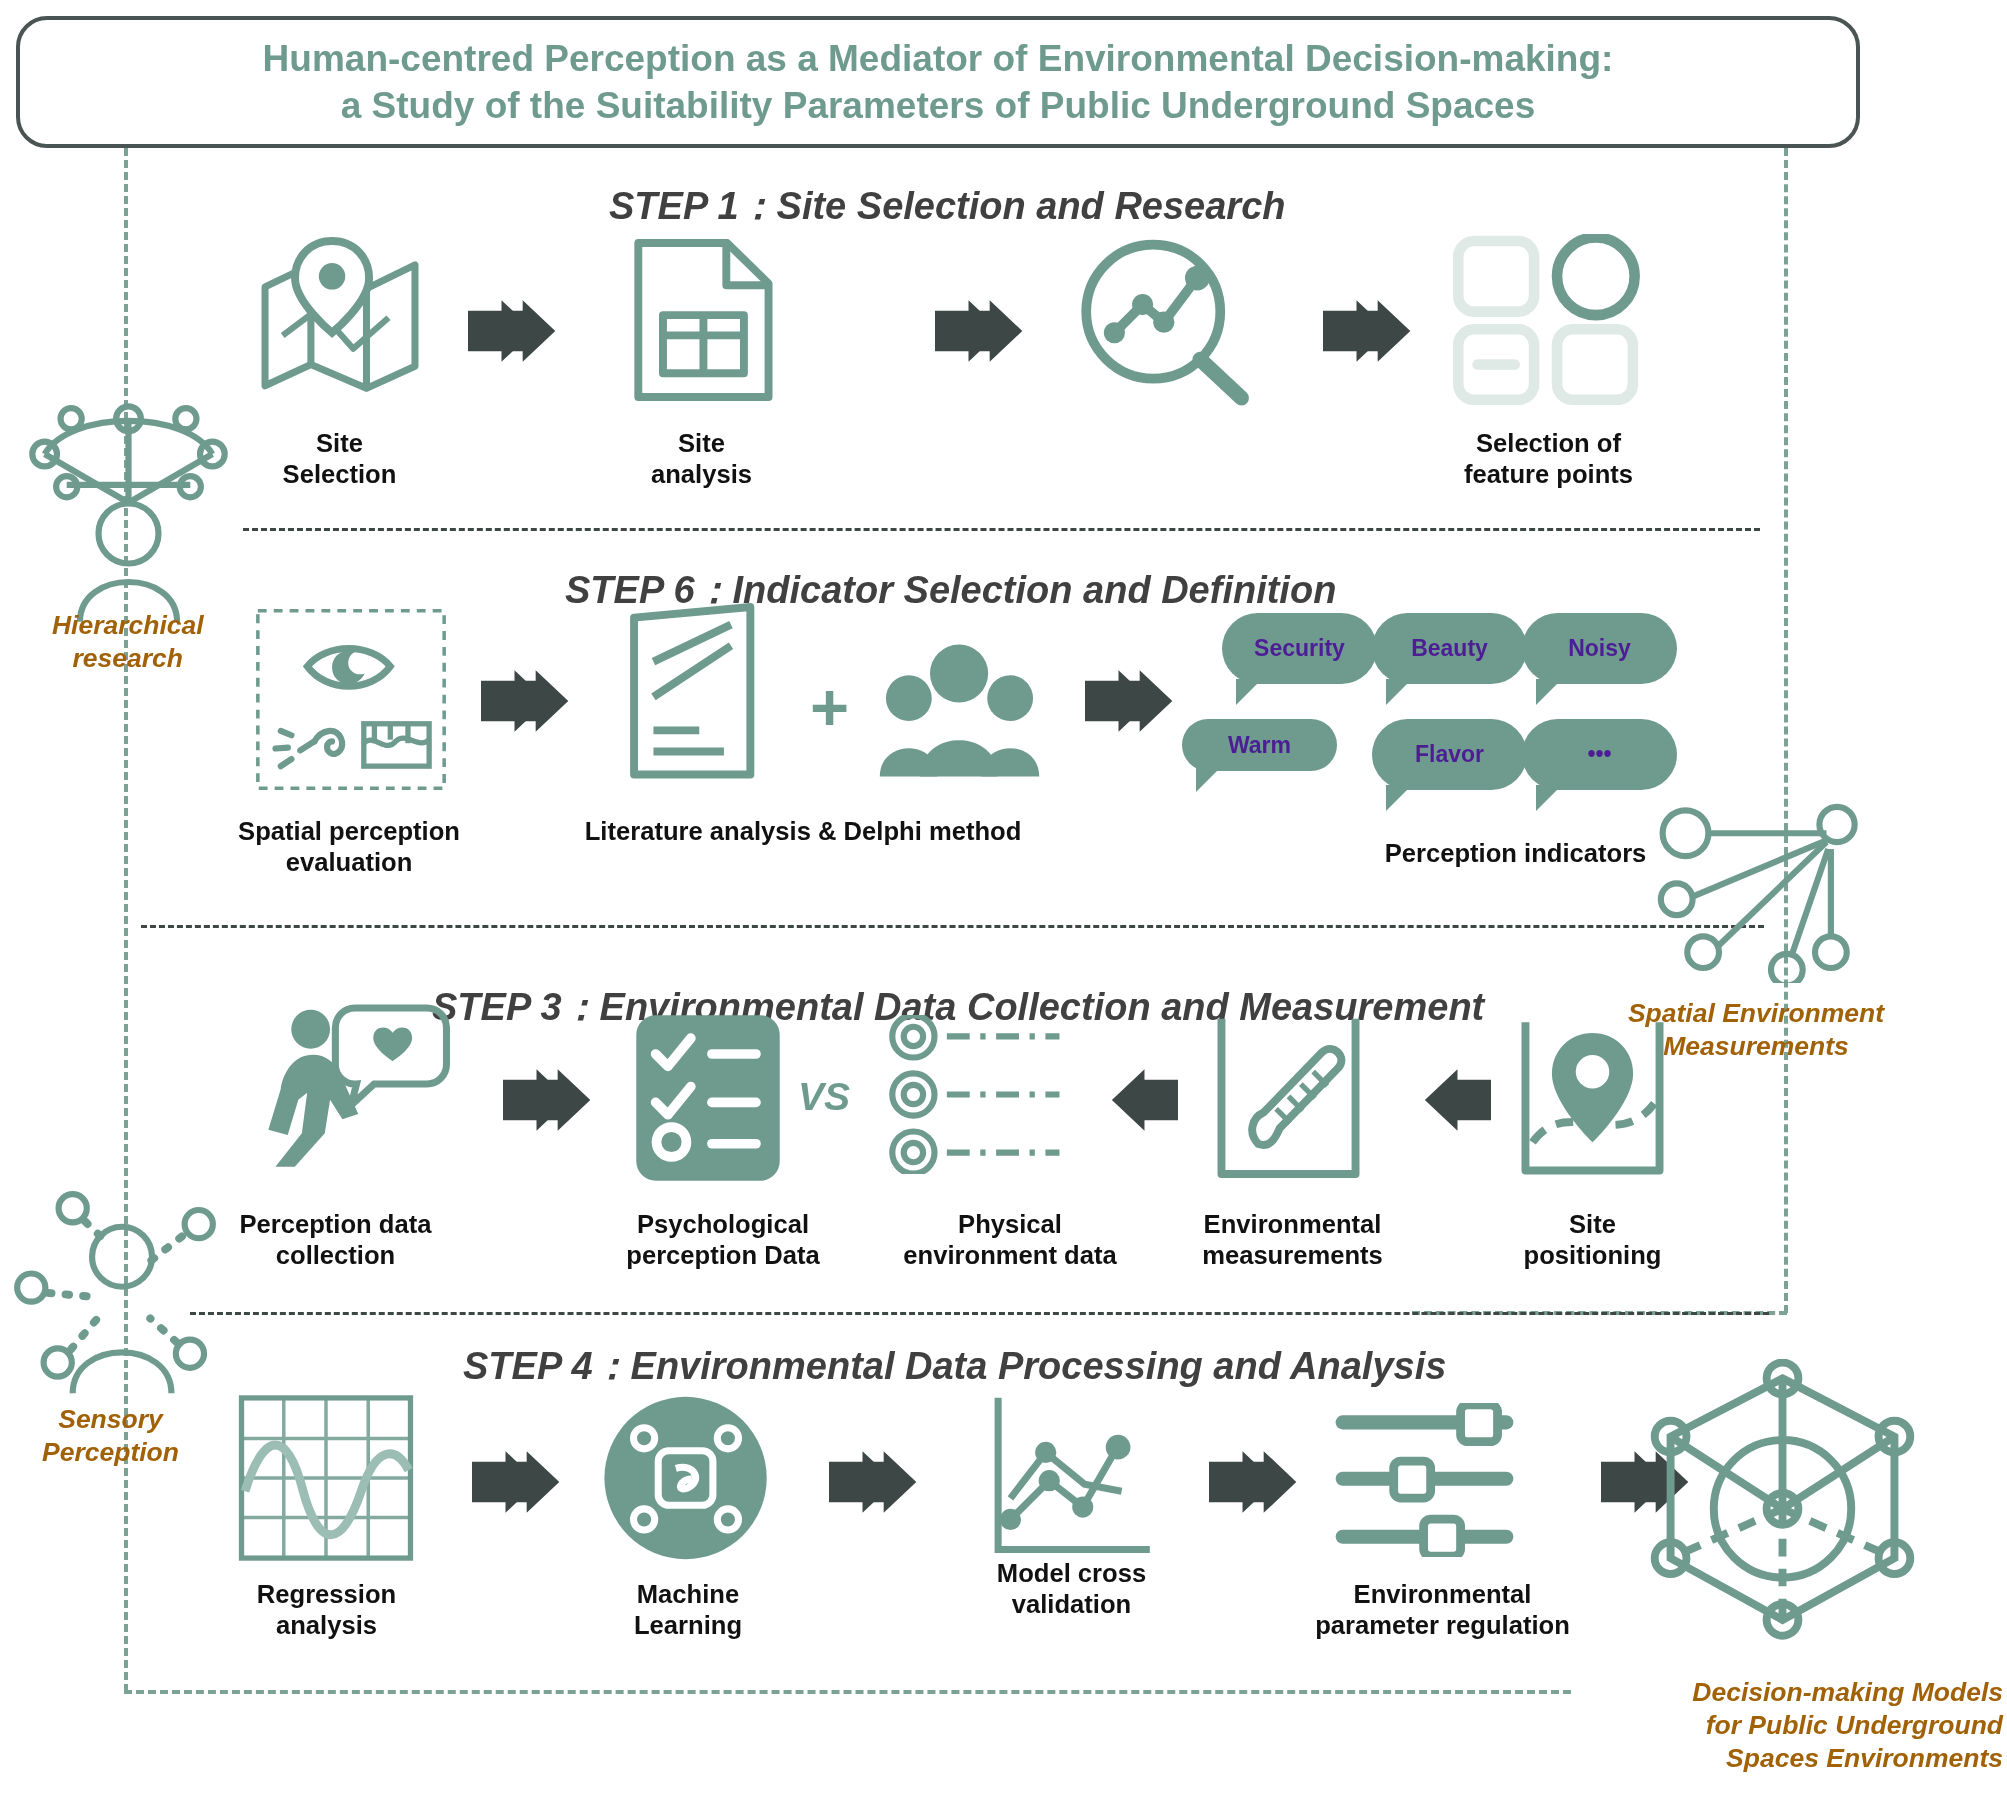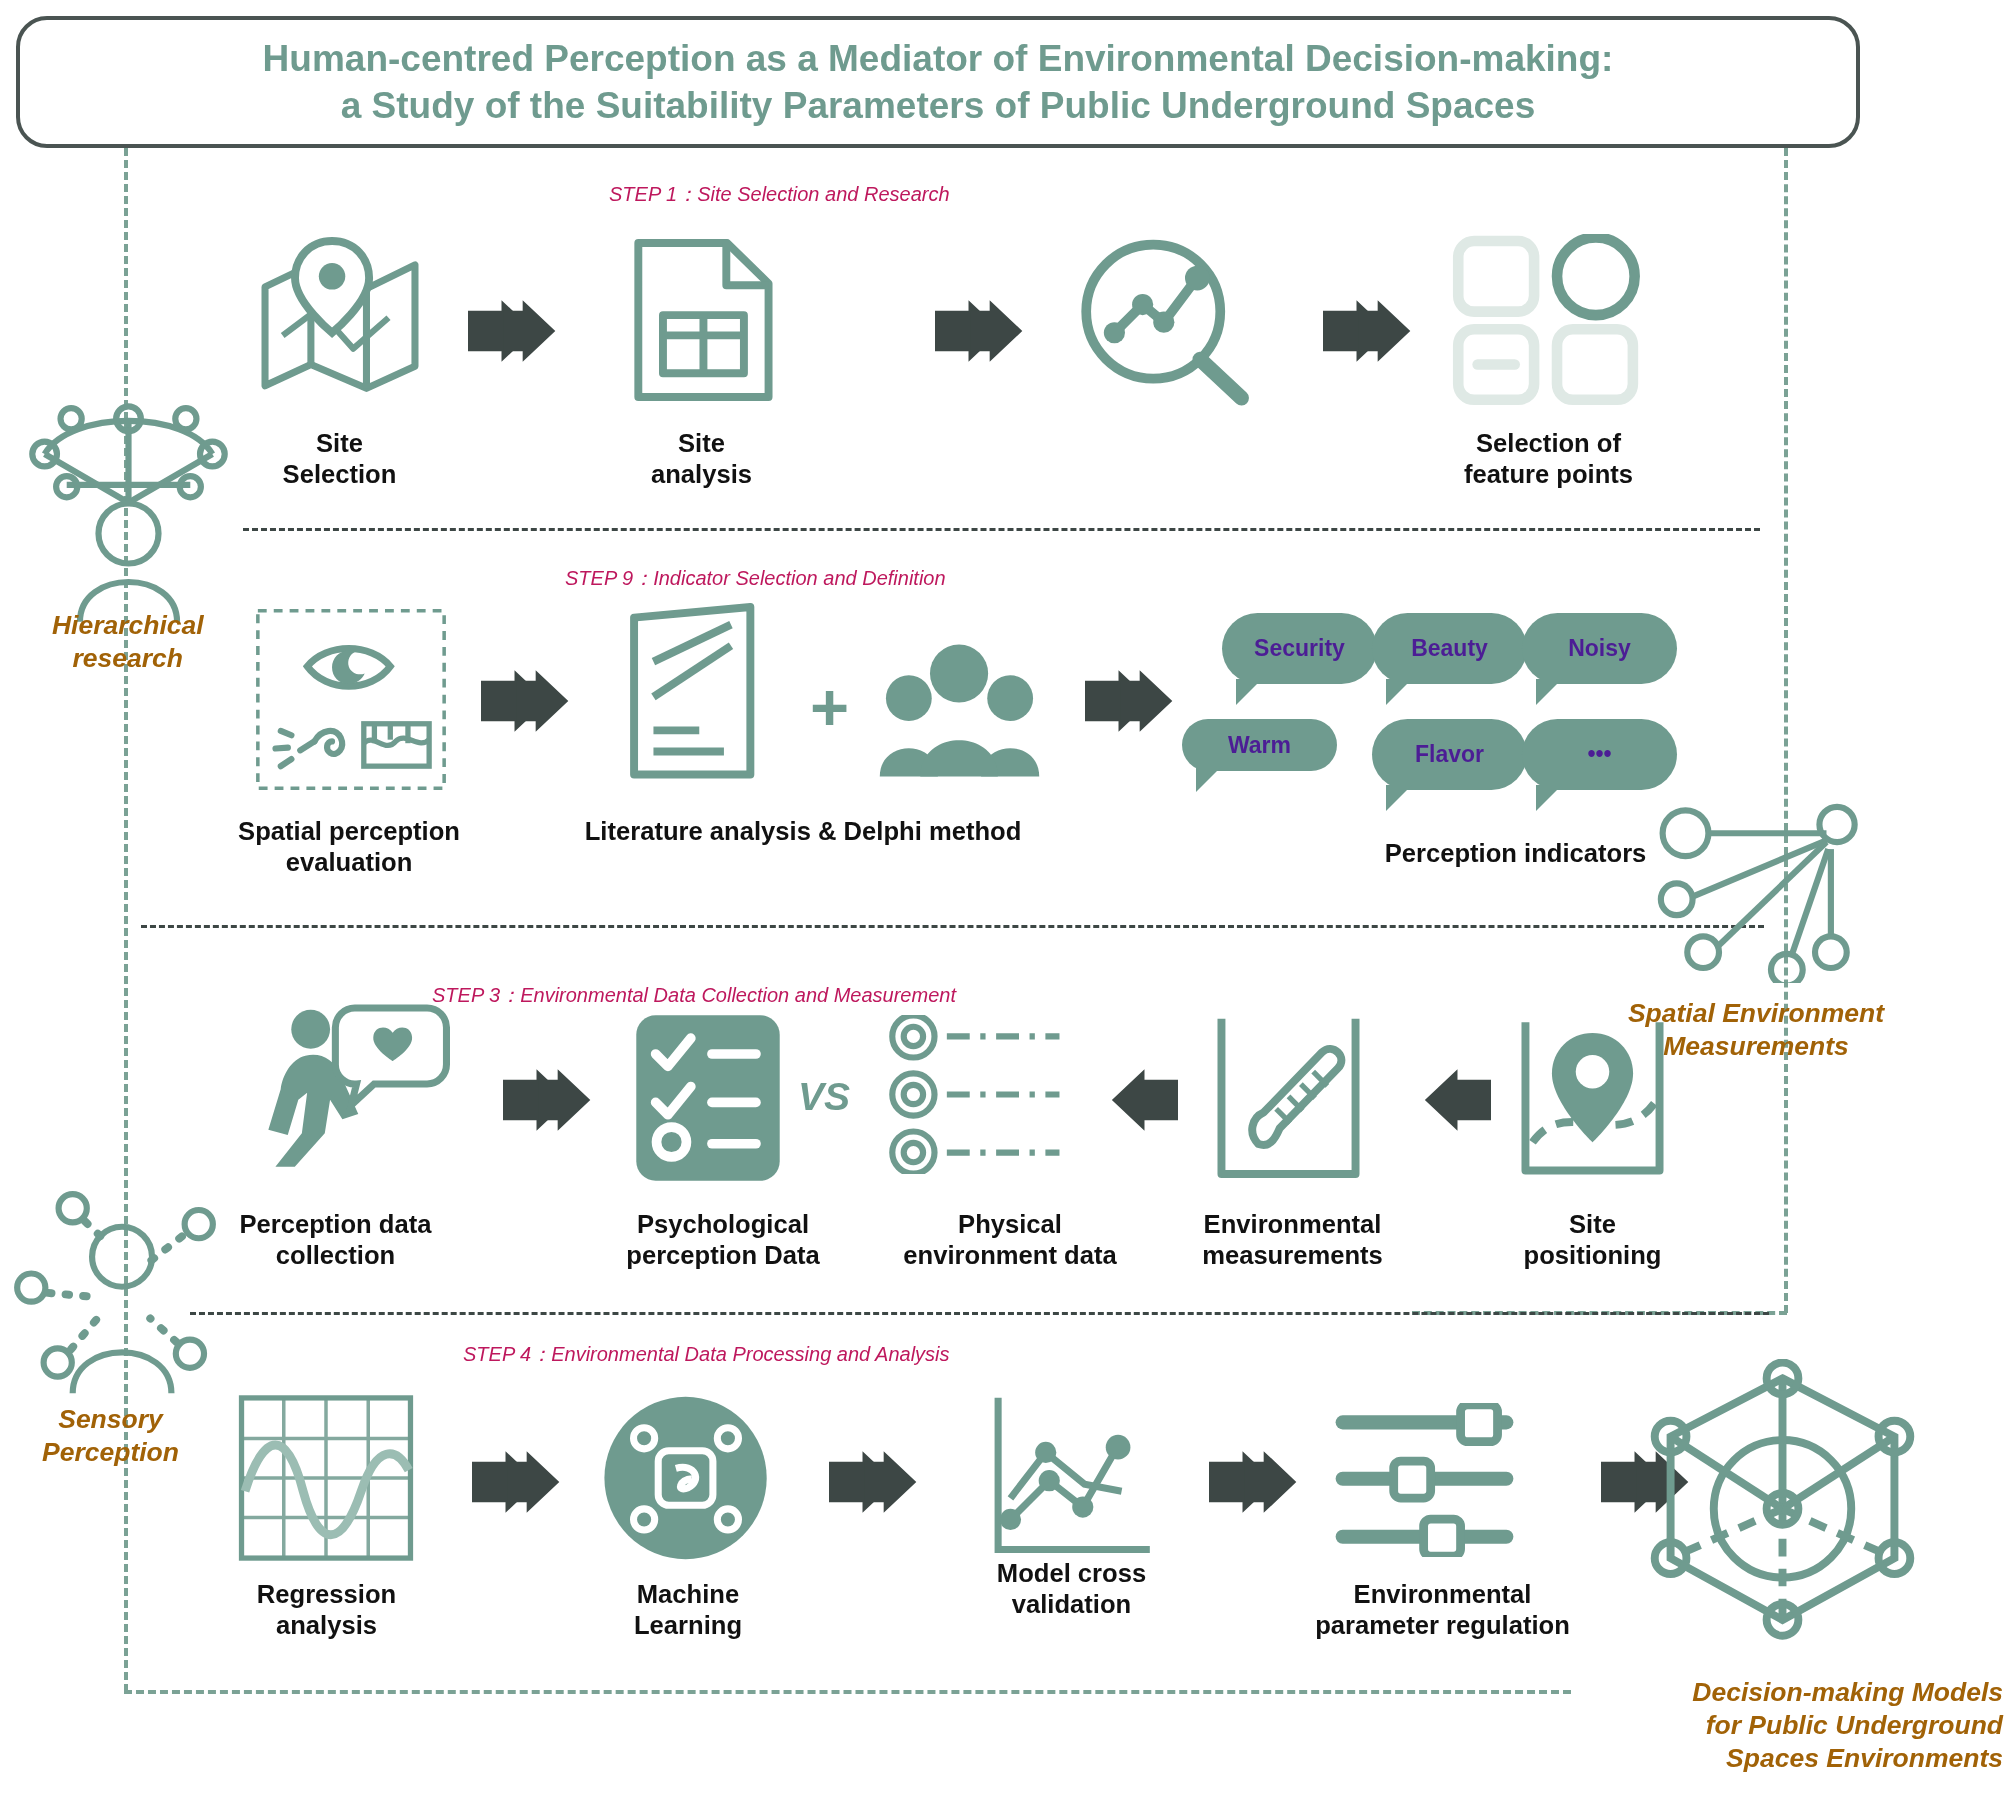--- a/index.html
+++ b/index.html
@@ -49,24 +49,24 @@
   }
   .hdash {
     position: absolute;
     border-top: 4.4px dashed #7ba295;
     height: 0;
   }
 
   
   .step-head {
     position: absolute;
-    font-size: 20px;
-    font-weight: normal;
+    font-size: 38px;
+    font-weight: bold;
     font-style: italic;
-    color: #be185d;
+    color: #404040;
     white-space: nowrap;
   }
 
   
   .cap {
     position: absolute;
     text-align: center;
     font-size: 25.6px;
     font-weight: bold;
     color: #111;
@@ -283,21 +283,21 @@
       <rect x="8" y="8" width="86" height="80" rx="18" fill="none" stroke="#dfe9e5" stroke-width="12"></rect>
       <circle cx="164" cy="48" r="44" fill="none" stroke="#6f9b8f" stroke-width="12"></circle>
       <rect x="8" y="108" width="86" height="80" rx="18" fill="none" stroke="#dfe9e5" stroke-width="12"></rect>
       <path d="M30 148 L 72 148" stroke="#dfe9e5" stroke-width="12" stroke-linecap="round"></path>
       <rect x="120" y="108" width="86" height="80" rx="18" fill="none" stroke="#dfe9e5" stroke-width="12"></rect>
     </svg>
   </div>
   <div class="cap" style="left:1412px; top:428px; width:273px;">Selection of
 feature points</div>
 
-  <div class="step-head" style="left:565px; top:565px;">STEP 9：Indicator Selection and Definition</div>
+  <div class="step-head" style="left:565px; top:565px;">STEP 6：Indicator Selection and Definition</div>
 
   <div class="icon" style="left:256px; top:609px;">
     <svg width="190" height="181" viewBox="0 0 215 205">
       <rect x="2" y="2" width="211" height="201" fill="none" stroke="#6f9b8f" stroke-width="4" stroke-dasharray="10 8"></rect>
       <g fill="none" stroke="#6f9b8f" stroke-width="8">
         <path d="M58 65 C 80 38, 130 38, 152 65 C 130 95, 80 95, 58 65 Z"></path>
       </g>
       <path d="M105 47 C 94 47 86 56 86 66 C 86 77 94 85 105 85 C 113 85 120 80 123 73 C 116 76 107 72 105 65 C 103 58 106 51 113 48 C 110 47 108 47 105 47 Z" fill="#6f9b8f"></path>
       <g fill="none" stroke="#6f9b8f" stroke-width="7" stroke-linecap="round">
         <path d="M66 150 C 74 136, 90 134, 96 146 C 101 157, 92 168, 84 163 C 78 159, 80 150, 86 150"></path>

